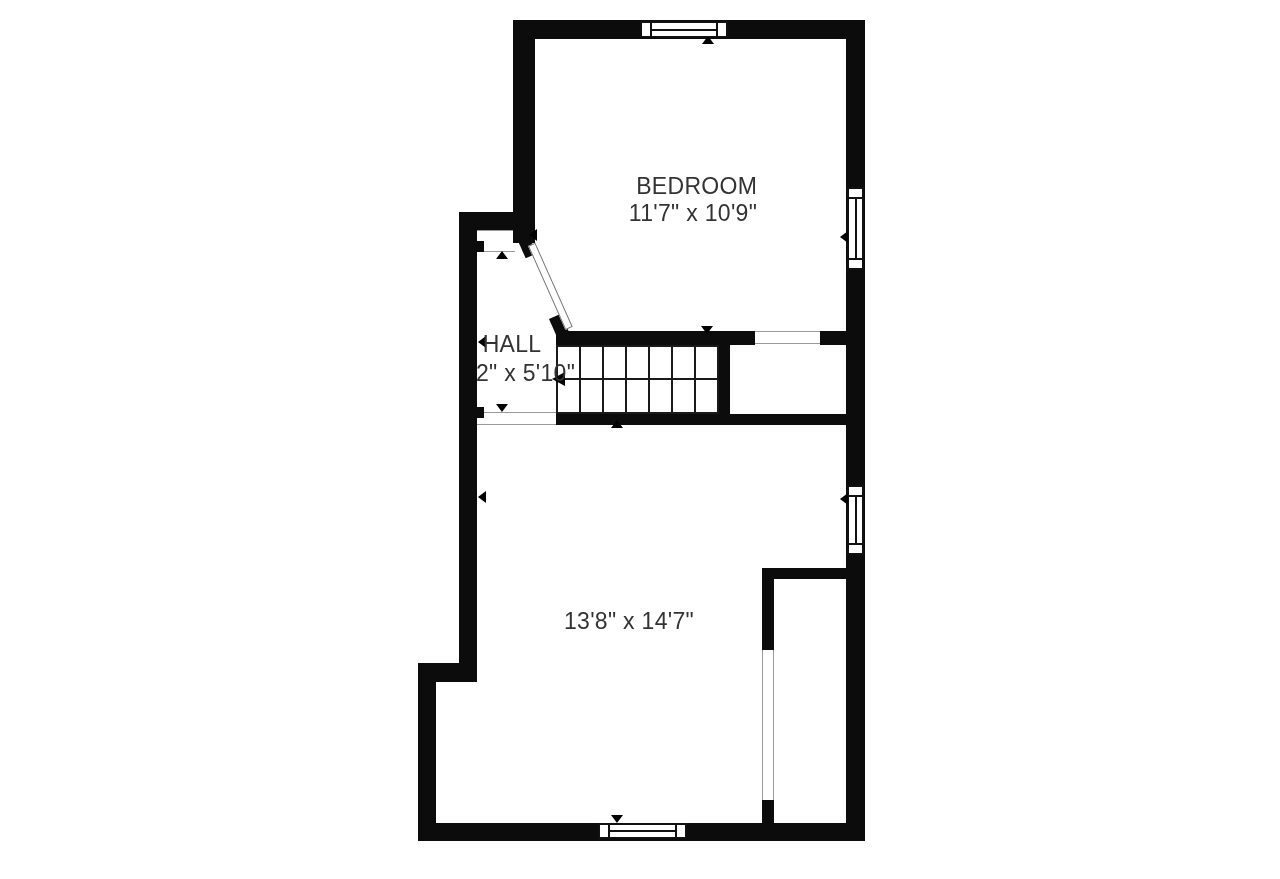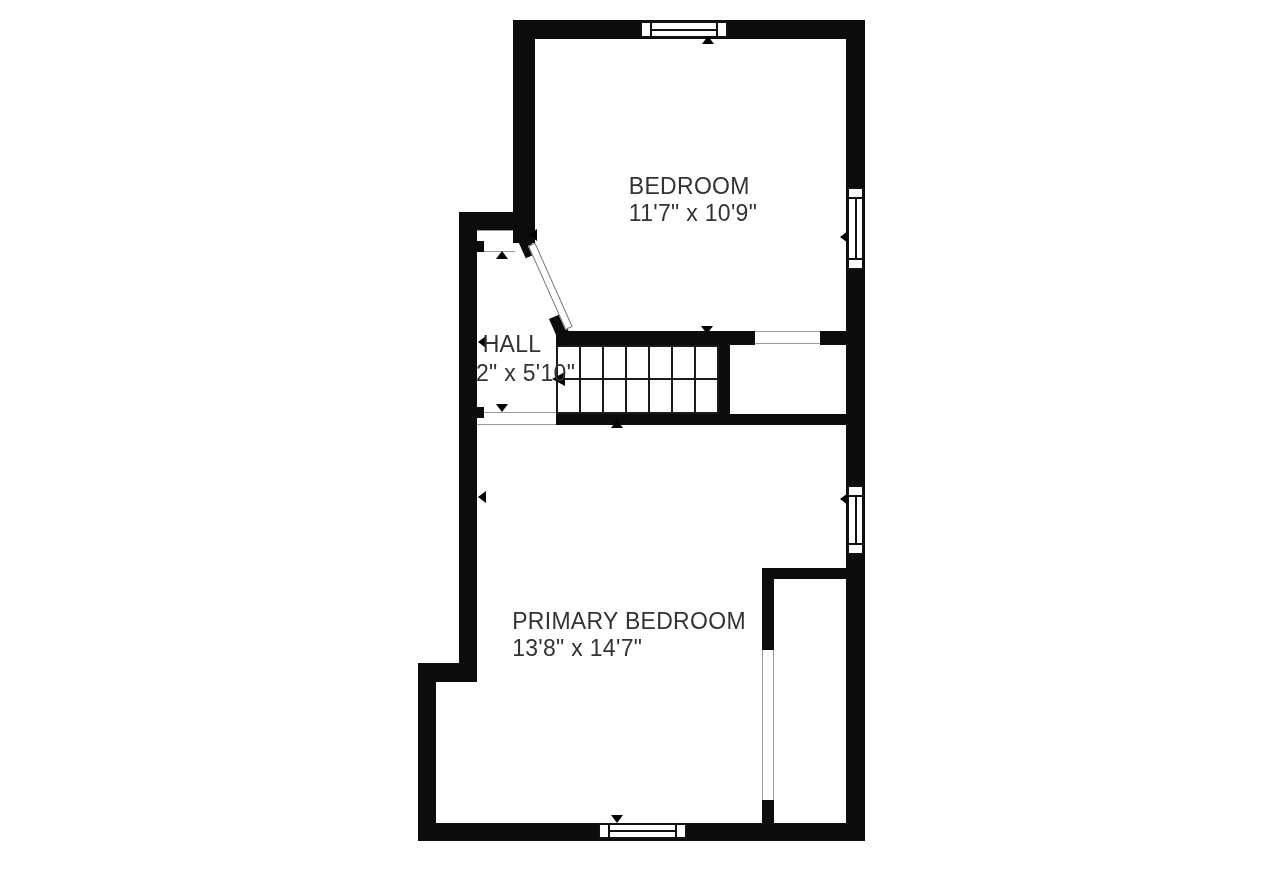--- a/index.html
+++ b/index.html
@@ -22,21 +22,21 @@
   .stairs{position:absolute;background:#fff;border:2px solid #1a1a1a;box-sizing:border-box;}
   .tread{position:absolute;top:0;bottom:0;width:2px;background:#1a1a1a;}
   .stair-line{position:absolute;height:2px;background:#1a1a1a;}
   .arr{position:absolute;width:0;height:0;}
   .arr.up{border-left:6px solid transparent;border-right:6px solid transparent;border-bottom:8px solid #000;}
   .arr.down{border-left:6px solid transparent;border-right:6px solid transparent;border-top:8px solid #000;}
   .arr.left{border-top:6px solid transparent;border-bottom:6px solid transparent;border-right:8px solid #000;}
   .arr.big-left{border-top:7px solid transparent;border-bottom:7px solid transparent;border-right:13px solid #000;}
   .door-leaf{position:absolute;background:#fff;border:1px solid #777;box-sizing:border-box;}
   .rot{transform-origin:0 0;}
-  .room-label{position:absolute;color:#333;font-size:23px;line-height:27px;text-align:left;white-space:nowrap;letter-spacing:0.3px;}
+  .room-label{position:absolute;color:#333;font-size:23px;line-height:27px;text-align:right;white-space:nowrap;letter-spacing:0.3px;}
   .center{transform:translateX(-50%);}
 </style>
 </head>
 <body>
 
 <div id="canvas">
 
   <div class="opening h" style="left:477px;top:230px;width:38px;height:22px;"></div>
   <div class="opening h" style="left:477px;top:412px;width:79px;height:13px;"></div>
   <div class="opening h" style="left:755px;top:331px;width:65px;height:13px;"></div>
@@ -115,17 +115,16 @@
   </div>
 
   <div class="room-label center" style="left:512px;top:331px;">
     <div>HALL</div>
   </div>
   <div class="room-label" style="left:476px;top:360px;text-align:left;">
     <div>2" x 5'10"</div>
   </div>
 
   <div class="room-label center" style="left:629px;top:608px;">
-    <div>PRIMARY BEDROOM</div>
     <div>13'8" x 14'7"</div>
   </div>
 
 </div>
 
 </body></html>

